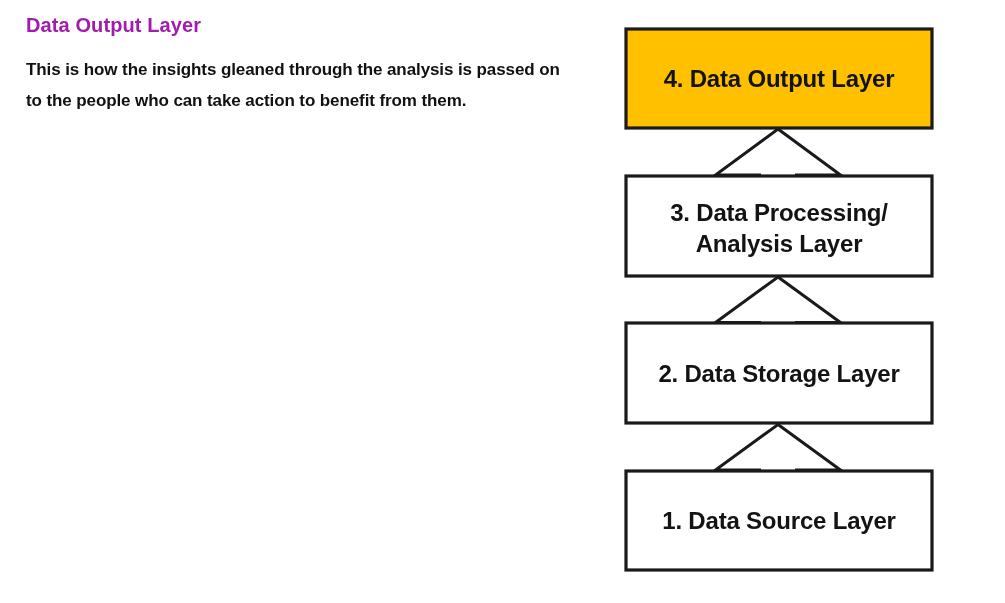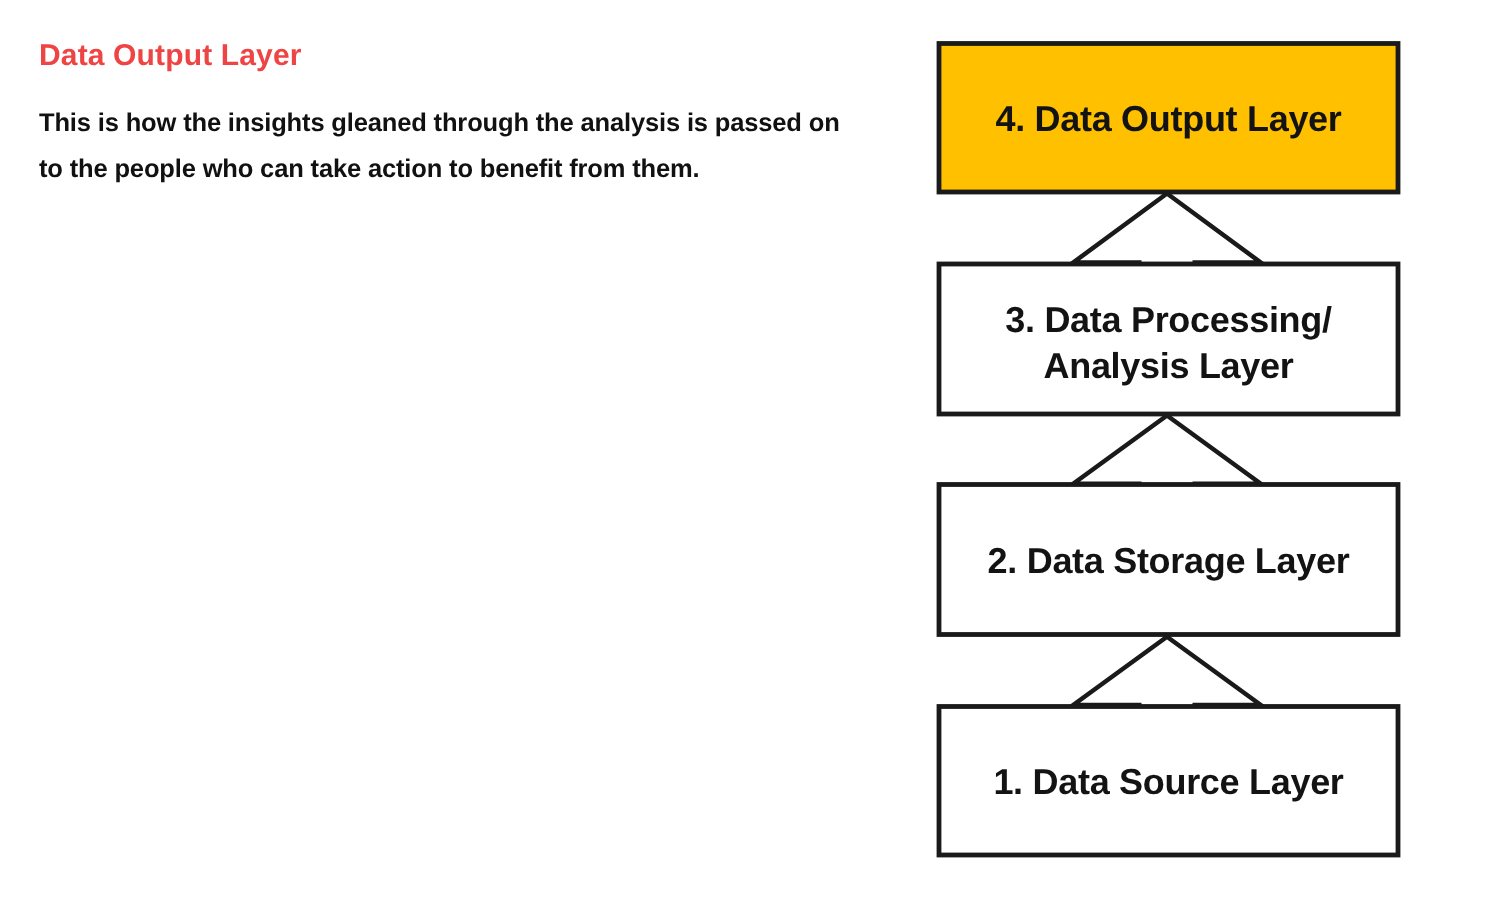--- a/index.html
+++ b/index.html
@@ -23,22 +23,22 @@
     position: absolute;
     left: 26px;
     top: 12px;
     width: 560px;
   }
   #panel-heading {
     font-size: 20px;
     font-weight: bold;
     line-height: 26px;
     letter-spacing: 0.1px;
-    margin: 12px 0 16px 0;
-    color: #ef4444;
+    margin: 0 0 16px 0;
+    color: #a21caf;
   }
   #panel-body {
     font-size: 17px;
     font-weight: bold;
     line-height: 31px;
     letter-spacing: -0.1px;
     margin: 0;
     color: #111111;
     width: 550px;
   }

